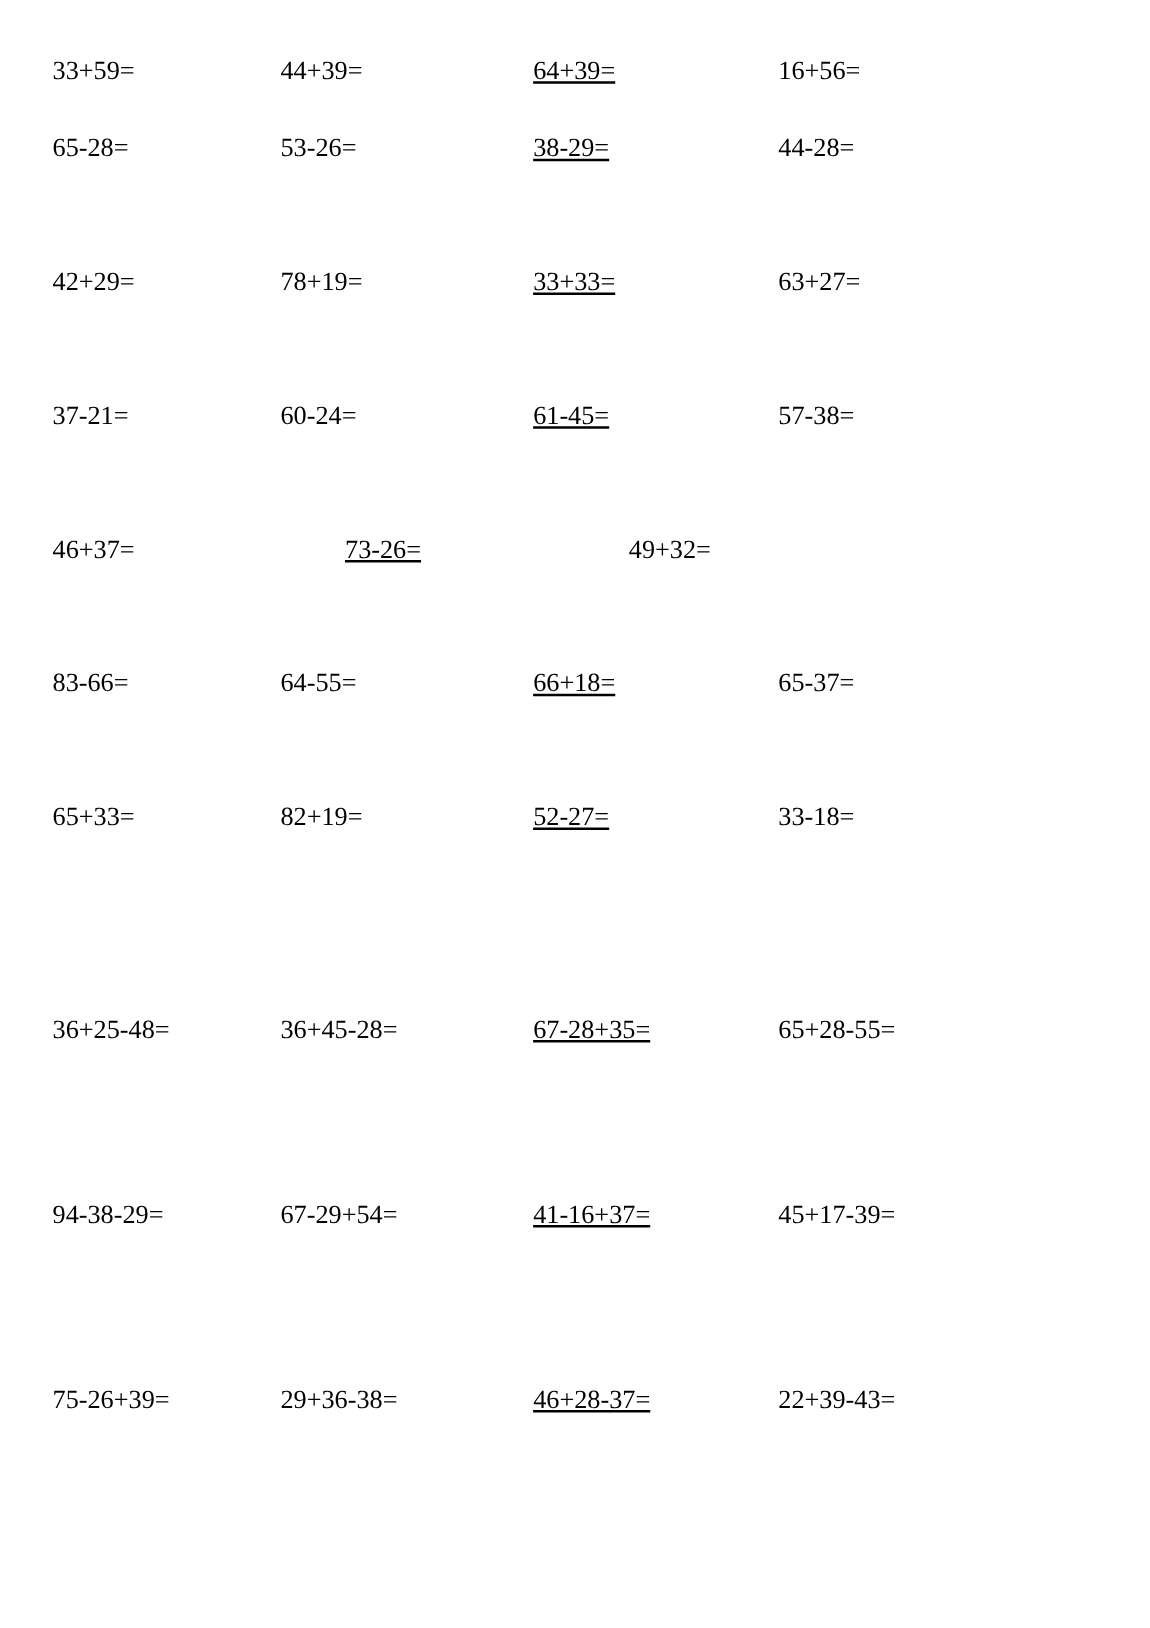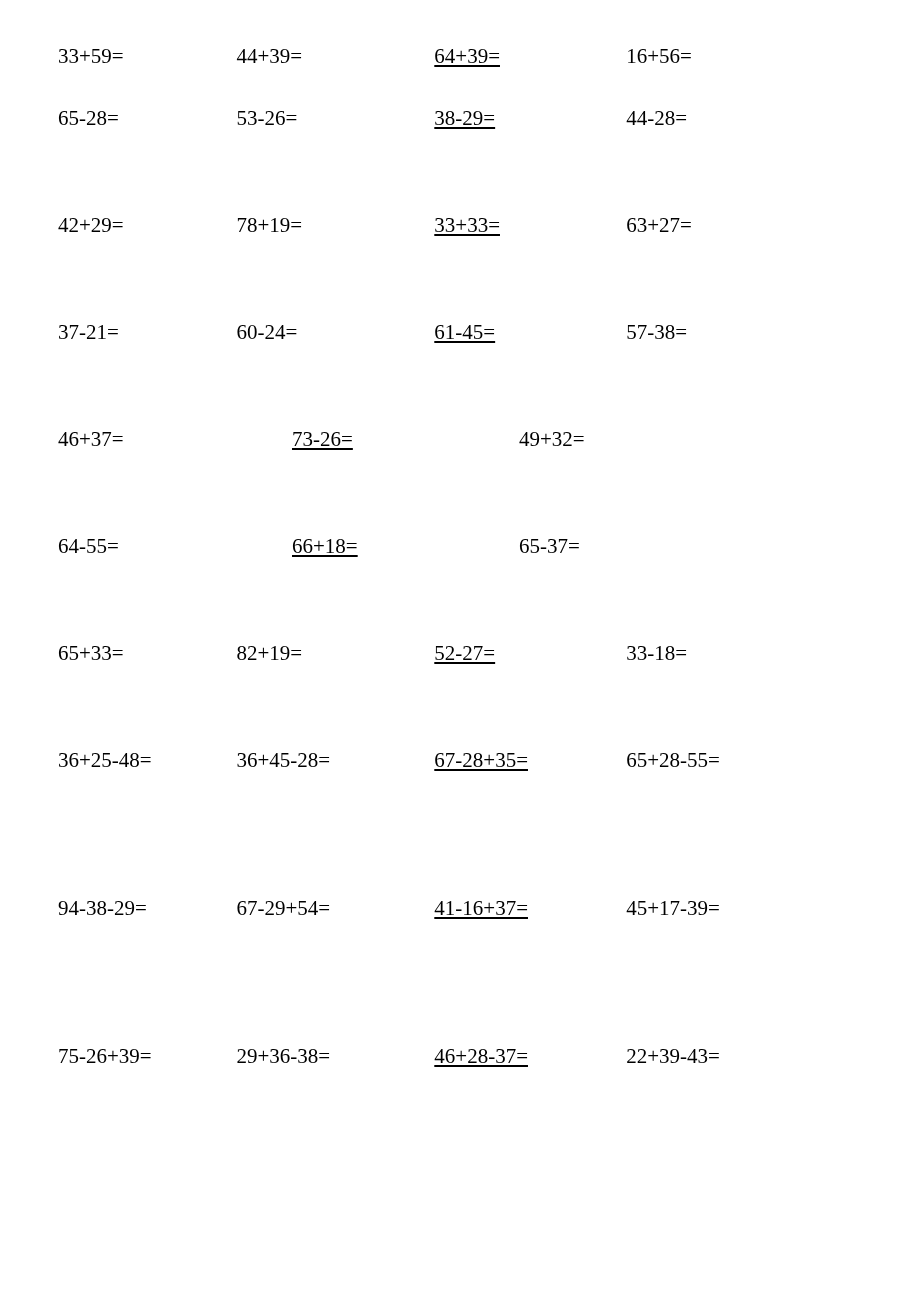--- a/index.html
+++ b/index.html
@@ -23,28 +23,29 @@
     top: 0;
     width: 920px;
     height: 1302px;
     box-sizing: border-box;
     padding: 0;
   }
   .problem-row {
     display: flex;
     width: 802px;
     box-sizing: border-box;
-    padding-left: 58px;
+    padding-left: 42px;
     padding-right: 10px;
   }
   .problem-row.tight {
     height: 107px;
   }
   .problem-row.loose {
     height: 148px;
+    align-items: center;
   }
   .problem-row.first {
     padding-top: 45px;
   }
   .problem-cell {
     font-size: 21px;
     line-height: 22px;
     letter-spacing: 0px;
     white-space: nowrap;
     color: #000000;
@@ -88,20 +89,21 @@
       <div class="problem-cell col-3">57-38=</div>
     </div>
 
     <div class="problem-row tight">
       <div class="problem-cell col-1">46+37=</div>
       <div class="problem-cell col-2">73-26=</div>
       <div class="problem-cell col-3">49+32=</div>
     </div>
 
     <div class="problem-row tight">
+      <div class="problem-cell col-0">83-66=</div>
       <div class="problem-cell col-1">64-55=</div>
       <div class="problem-cell col-2">66+18=</div>
       <div class="problem-cell col-3">65-37=</div>
     </div>
 
     <div class="problem-row tight">
       <div class="problem-cell col-0">65+33=</div>
       <div class="problem-cell col-1">82+19=</div>
       <div class="problem-cell col-2">52-27=</div>
       <div class="problem-cell col-3">33-18=</div>

